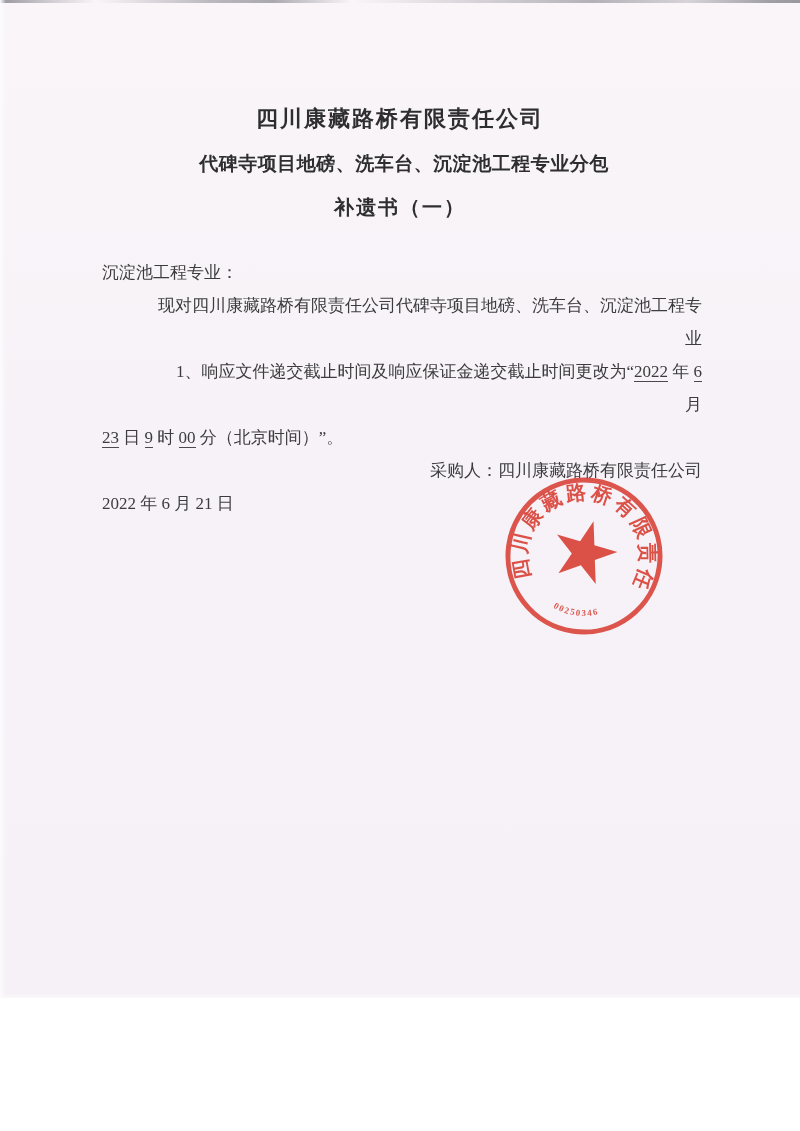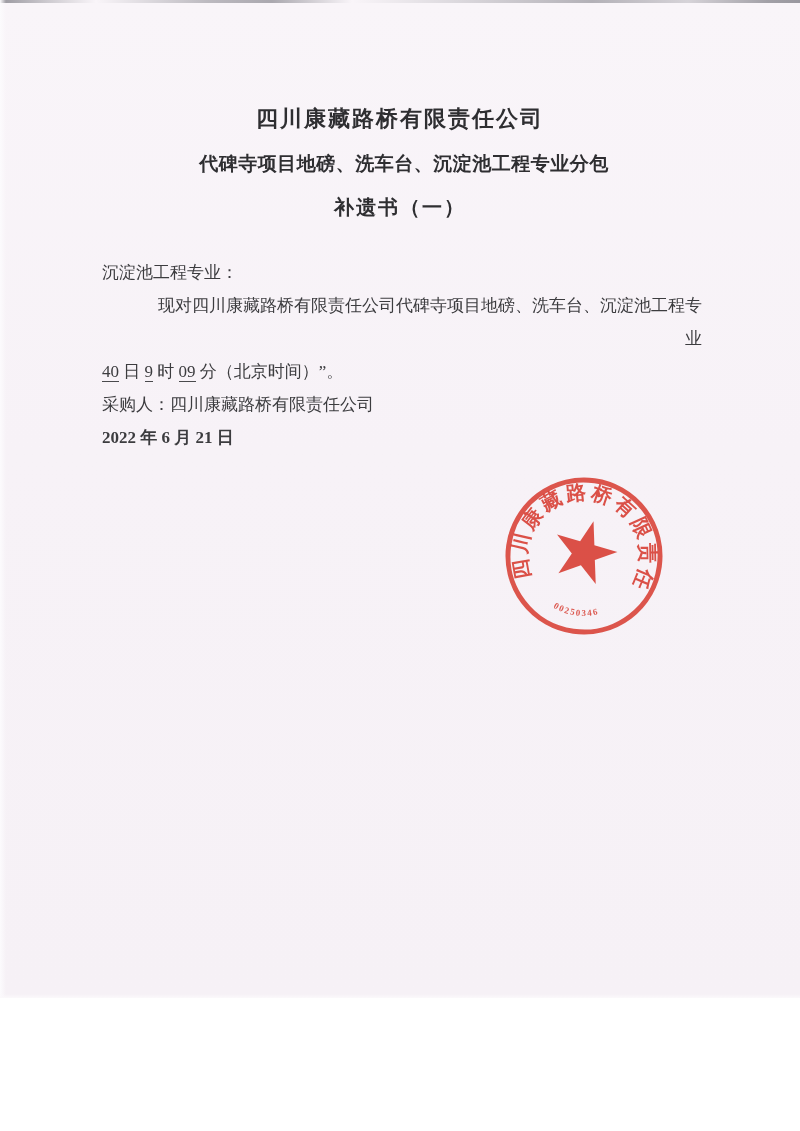--- a/index.html
+++ b/index.html
@@ -46,22 +46,22 @@
 
   .body-text {
     margin: 35px 98px 0 102px;
     font-size:17px; line-height:33px; color:#3c3c3f;
   }
   .body-text p { margin:0; }
   .indent { text-indent:55px;text-align:right; }
   .closing { margin-top:23px; }
   .u { border-bottom:1px solid #4a4a4d; padding-bottom:0px; }
 
-  .sig-line  { margin-top:88px; margin-left:326px; }
-  .date-line { margin-left:401px;font-weight:bold; }
+  .sig-line  { margin-top:88px; margin-left:326px;text-align:right; }
+  .date-line { margin-left:401px; }
 
   .seal {
     position:absolute; left:474px; top:446px; width:220px; height:220px;
     mix-blend-mode: multiply; opacity:.92;
     filter: blur(.3px);
     pointer-events:none;
   }
   .seal text {
     font-family:"Liberation Serif", "DejaVu Serif", serif;
     font-weight:bold;
@@ -80,22 +80,23 @@
     <div class="title-main">四川康藏路桥有限责任公司</div>
     <div class="title-sub">代碑寺项目地磅、洗车台、沉淀池工程专业分包</div>
     <div class="title-doc">补遗书（一）</div>
   </div>
 
   <div class="body-text">
     <p>沉淀池工程专业：</p>
 
     <p class="indent">现对四川康藏路桥有限责任公司代碑寺项目地磅、洗车台、沉淀池工程专业</p>
 
+    <p class="indent"><span>1、响应文件递交截止时间及响应保证金递交截止时间更改为“</span><span class="u">2022</span><span> 年 </span><span class="u">6</span><span> 月</span></p>
 
-    <p><span class="u">40</span><span> 日 </span><span class="u">9</span><span> 时 </span><span class="u">09</span><span> 分（北京时间）”。</span></p>
+    <p><span class="u">23</span><span> 日 </span><span class="u">9</span><span> 时 </span><span class="u">00</span><span> 分（北京时间）”。</span></p>
 
 
     <p class="sig-line">采购人：四川康藏路桥有限责任公司</p>
     <p class="date-line">2022 年 6 月 21 日</p>
   </div>
 
   <svg class="seal" viewBox="0 0 220 220">
     <g transform="rotate(8 110 110)">
       <circle cx="110" cy="110" r="76" fill="none" stroke="#dd3123" stroke-width="5" stroke-opacity="0.88"></circle>
       <polygon fill="#dd3123" fill-opacity="0.9" points="114.6,74.3 118.8,97.9 142.5,101.3 121.3,112.5 125.5,136.1 108.2,119.5 87.1,130.7 97.6,109.2 80.3,92.5 104.1,95.9"></polygon>

